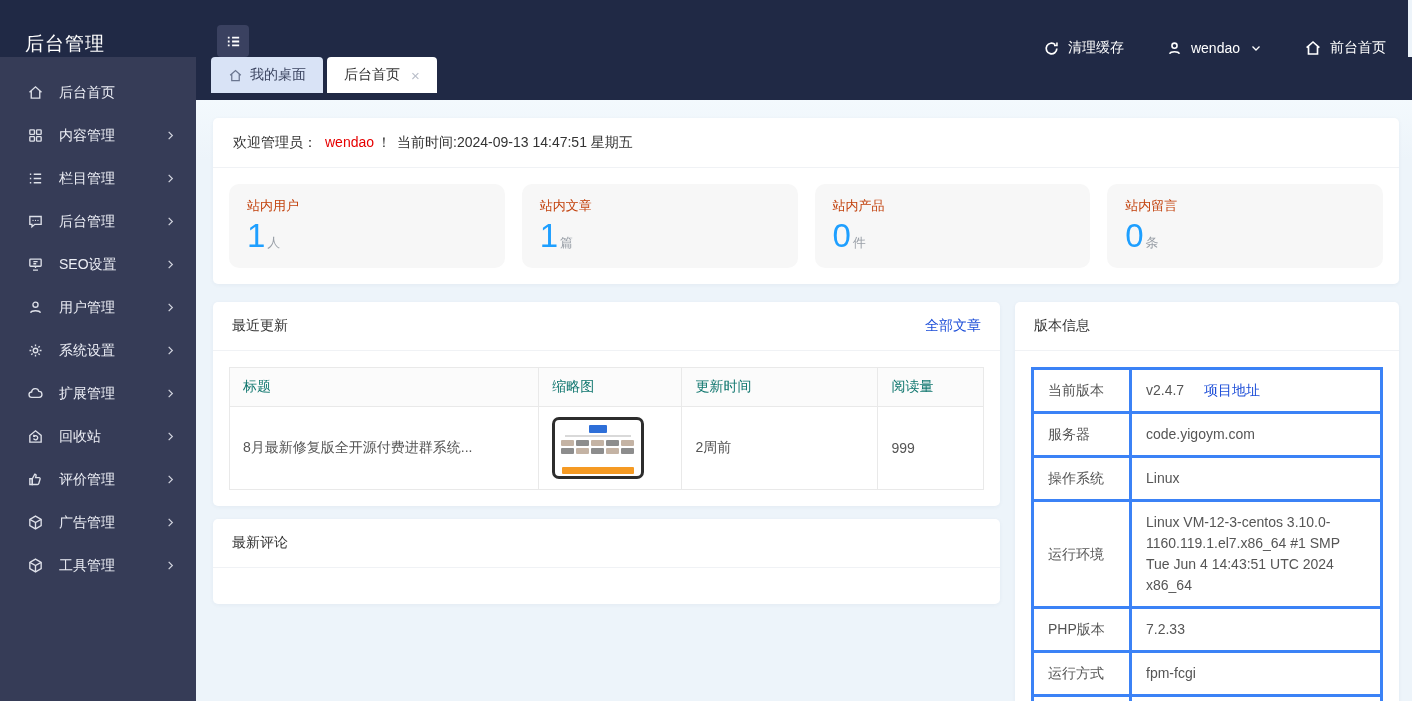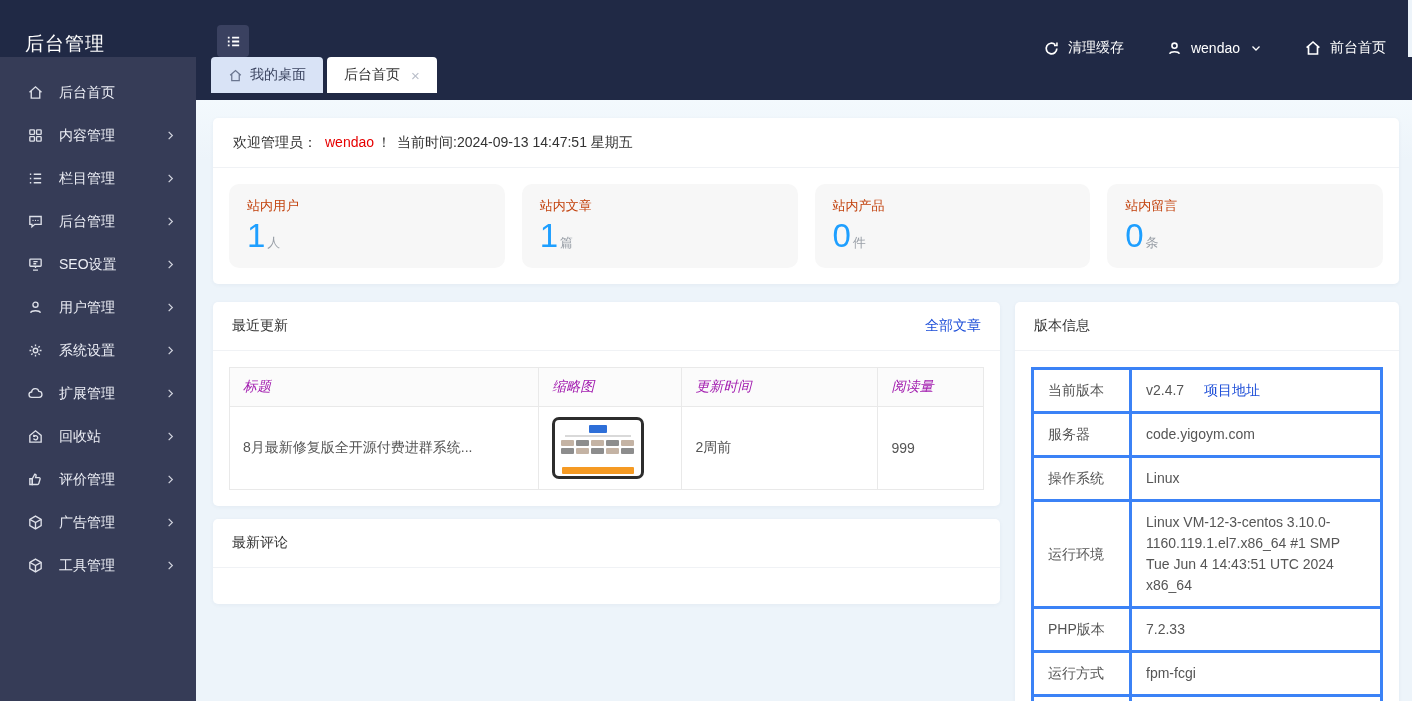--- a/index.html
+++ b/index.html
@@ -62,21 +62,21 @@
   .stat-unit { font-size:13px; color:#9aa0a8; margin-left:2px; }
 
   .row2 { display:flex; gap:15px; margin-top:18px; align-items:flex-start; }
   .col-left { width:787px; flex:none; }
   .col-right { flex:1; }
 
   .table-wrap { padding:16px; }
   table { width:100%; border-collapse:collapse; font-size:14px; color:#555; }
   .recent-table th, .recent-table td { border:1px solid #e9e9e9; padding:10px 13px;
     text-align:left; font-weight:normal; }
-  .recent-table th { color:#a21caf; background:#fbfbfb; height:38px;font-style:italic; }
+  .recent-table th { color:#0f766e; background:#fbfbfb; height:38px; }
   .recent-table td { height:70px; }
   .col-title{width:41%;} .col-thumb{width:19%;} .col-time{width:26%;} .col-views{width:14%;}
 
   
   .thumb { width:92px; height:62px; border:3px solid #2d2d2d; border-radius:7px;
     background:#fff; position:relative; overflow:hidden; }
   .thumb-badge { width:18px; height:8px; background:#2e6fd8; border-radius:1px; margin:5px auto 2px; }
   .thumb-line { height:2px; background:#d9d9d9; margin:2px 10px 0; }
   .thumb-grid { display:flex; flex-wrap:wrap; gap:2px; padding:3px 6px 0; }
   .thumb-cell { width:13px; height:6px; background:#c4b3a4; border-radius:1px; }

